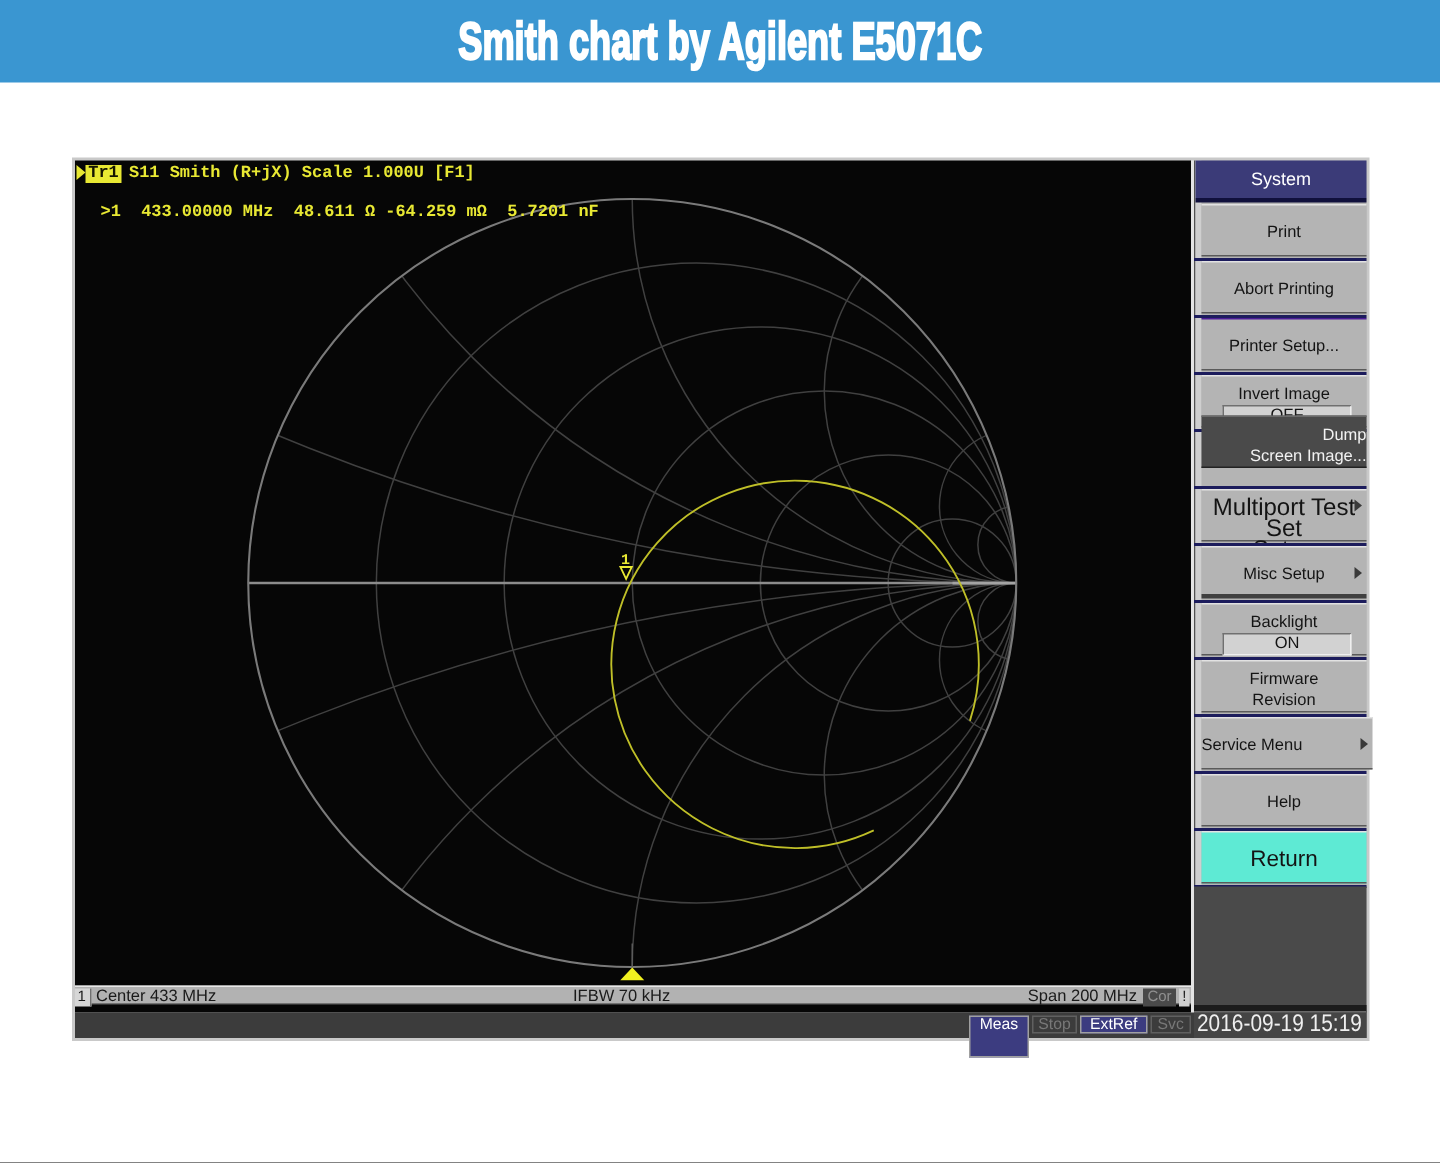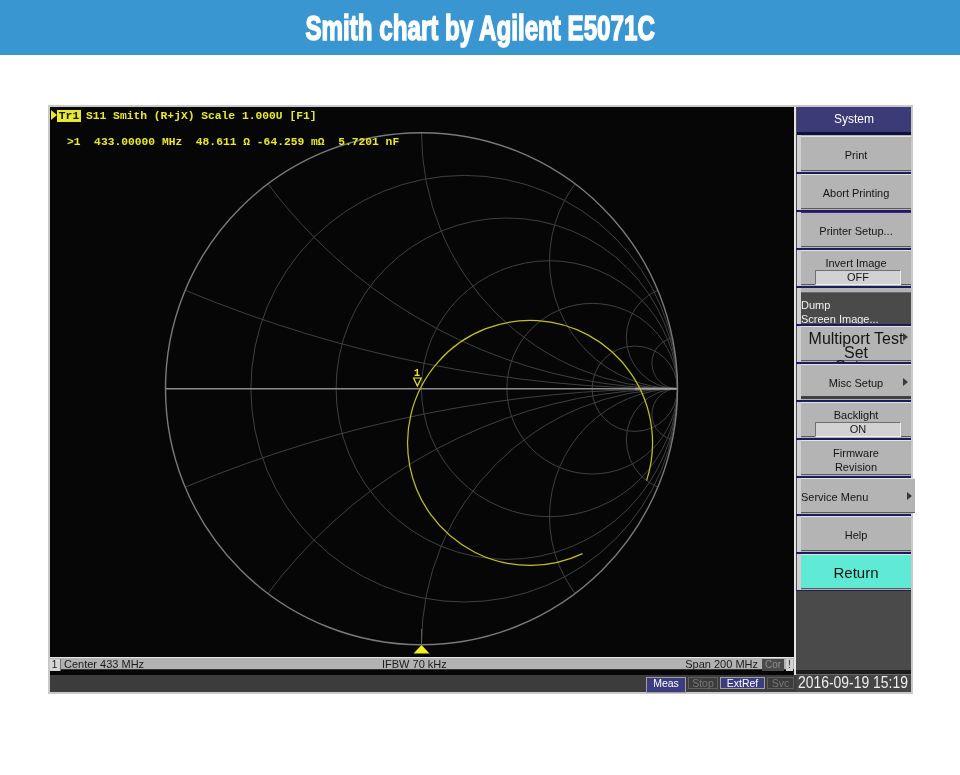--- a/index.html
+++ b/index.html
@@ -79,21 +79,21 @@
 <div style="position:absolute;left:796px;top:210px;width:115px;height:2px;background:#1c1c5c"></div>
 <div style="position:absolute;left:801px;top:212px;width:110px;height:35px;background:#b4b4b4;border-top:1px solid #4c1d95;border-bottom:1px solid #5a5a5a;box-sizing:border-box;color:#141414;font-size:11px;text-align:center">
     <div style="margin-top:10.5px;line-height:14px">Printer Setup...</div>
   </div>
 <div style="position:absolute;left:796px;top:248px;width:115px;height:2px;background:#1c1c5c"></div>
 <div style="position:absolute;left:801px;top:250px;width:110px;height:35px;background:#b4b4b4;border-top:1px solid #e2e2e2;border-bottom:1px solid #5a5a5a;box-sizing:border-box;color:#141414;font-size:11px;text-align:center">
     <div style="margin-top:5px;line-height:14px">Invert Image</div>
     <div style="position:absolute;left:14px;top:19px;width:86px;height:15px;background:#d2d2d2;border:1px solid;border-color:#707070 #efefef #efefef #707070;box-sizing:border-box;line-height:12px">OFF</div>
   </div>
 <div style="position:absolute;left:796px;top:286px;width:115px;height:2px;background:#1c1c5c"></div>
-<div style="position:absolute;left:801px;top:292px;width:110px;height:50px;background:#4a4a4a;border-top:1px solid #6a6a6a;border-bottom:1px solid #222;box-sizing:border-box;color:#f2f2f2;font-size:11px;text-align:left">
+<div style="position:absolute;left:801px;top:277px;width:110px;height:35px;background:#4a4a4a;border-top:1px solid #6a6a6a;border-bottom:1px solid #222;box-sizing:border-box;color:#f2f2f2;font-size:11px;text-align:right">
     <div style="margin-top:5px;line-height:14px">Dump</div>
     <div style="line-height:14px">Screen Image...</div>
   </div>
 <div style="position:absolute;left:796px;top:324px;width:115px;height:2px;background:#1c1c5c"></div>
 <div style="position:absolute;left:801px;top:326px;width:110px;height:35px;background:#b4b4b4;border-top:1px solid #e2e2e2;border-bottom:1px solid #5a5a5a;box-sizing:border-box;color:#141414;font-size:16px;text-align:center">
     <div style="margin-top:5px;line-height:14px">Multiport Test Set</div>
     <div style="line-height:14px">Setup</div>
     <div style="position:absolute;right:3px;top:6px;width:0;height:0;border-left:5px solid #3a3a3a;border-top:4px solid transparent;border-bottom:4px solid transparent"></div>
   </div>
 <div style="position:absolute;left:796px;top:362px;width:115px;height:2px;background:#1c1c5c"></div>
@@ -123,17 +123,17 @@
 <div style="position:absolute;left:796px;top:552px;width:115px;height:2px;background:#1c1c5c"></div>
 <div style="position:absolute;left:801px;top:554px;width:110px;height:35px;background:#5eead4;border-top:1px solid #e2e2e2;border-bottom:1px solid #5a5a5a;box-sizing:border-box;color:#141414;font-size:15px;text-align:center">
     <div style="margin-top:10.5px;line-height:14px">Return</div>
   </div>
 <div style="position:absolute;left:796px;top:590px;width:115px;height:2px;background:#1c1c5c"></div>
 
 <div class="abs" style="left:796px;top:591px;width:115px;height:84px;background:#4a4a4a"></div>
 <div class="abs" style="left:796px;top:670px;width:115px;height:5px;background:#1c1c1c"></div>
 
 <div class="abs" style="left:50px;top:675px;width:861px;height:17px;background:#3c3c3c;font-size:11px">
-<div class="abs" style="left:596px;top:2px;width:40px;height:16px;background:#3c3c80;border:1px solid #a0a0a0;box-sizing:border-box;color:#fff;text-align:center;font-size:10.5px;line-height:11px">Meas</div>
+<div class="abs" style="left:596px;top:2px;width:40px;height:28px;background:#3c3c80;border:1px solid #a0a0a0;box-sizing:border-box;color:#fff;text-align:center;font-size:10.5px;line-height:11px">Meas</div>
 <div class="abs" style="left:638px;top:2px;width:30px;height:12px;border:1px solid #606060;box-sizing:border-box;color:#787878;text-align:center;font-size:10.5px;line-height:11px">Stop</div>
 <div class="abs" style="left:670px;top:2px;width:45px;height:12px;background:#3c3c80;border:1px solid #a0a0a0;box-sizing:border-box;color:#fff;text-align:center;font-size:10.5px;line-height:11px">ExtRef</div>
 <div class="abs" style="left:717px;top:2px;width:27px;height:12px;border:1px solid #606060;box-sizing:border-box;color:#787878;text-align:center;font-size:10.5px;line-height:11px">Svc</div>
 <div class="abs" style="left:746px;top:-1px;width:115px;height:18px;background:#454545;border-top:1px solid #6a6a6a;box-sizing:border-box;color:#efefef;line-height:16px;white-space:nowrap;overflow:visible"><span style="display:inline-block;white-space:nowrap;font-size:16px;transform:scaleX(0.87);transform-origin:0 50%;margin-left:2px">2016-09-19 15:19</span></div>
 </div>
 </body></html>

